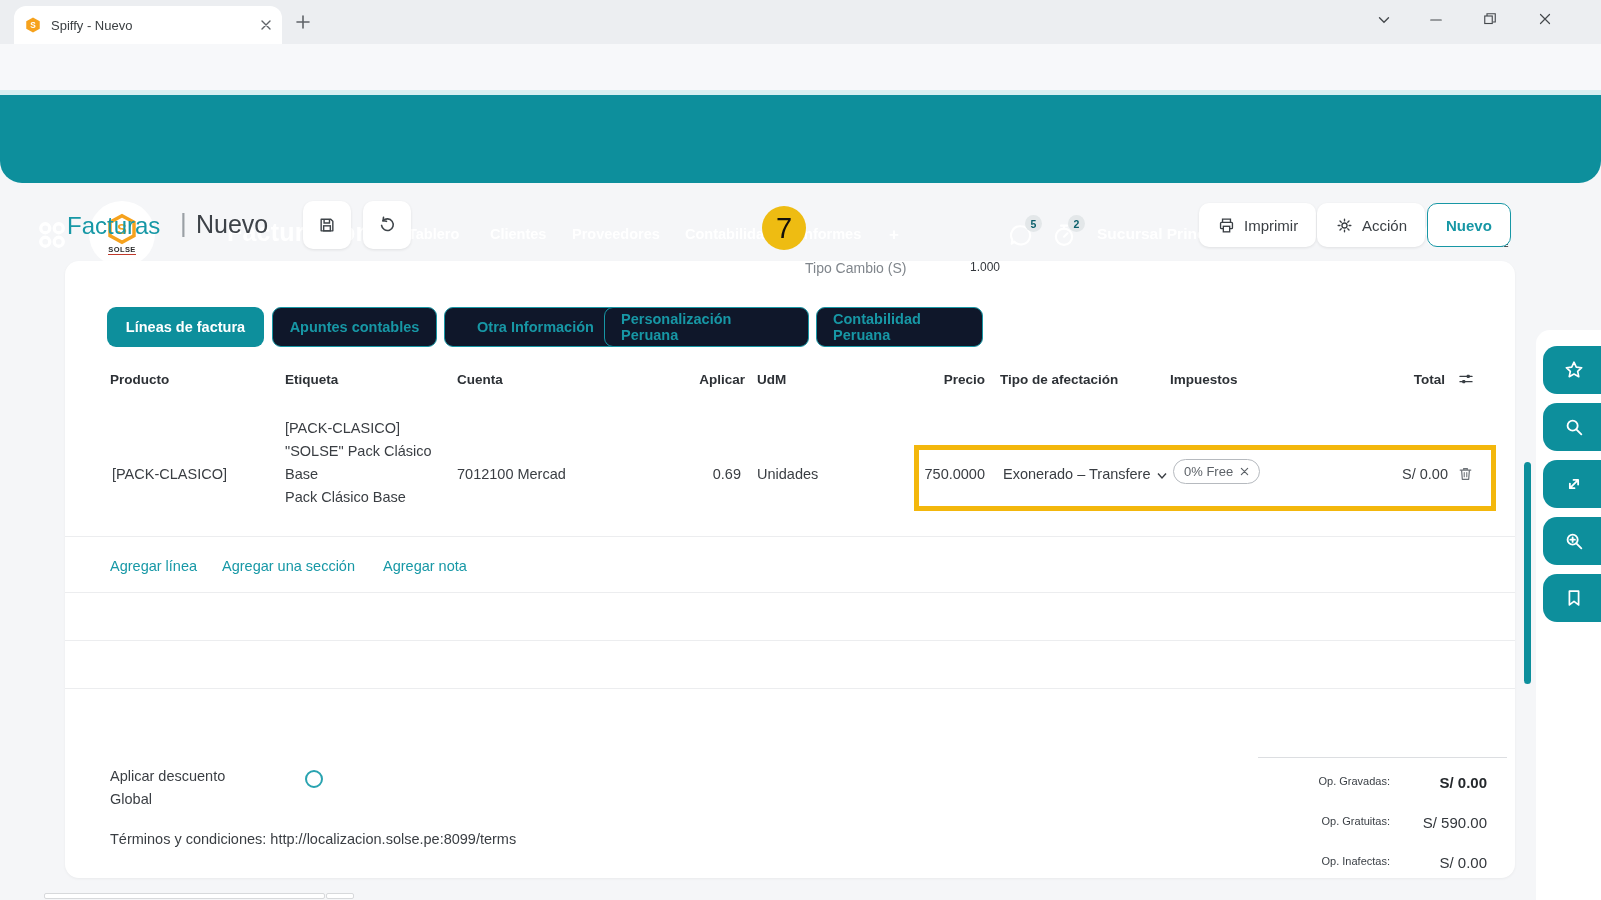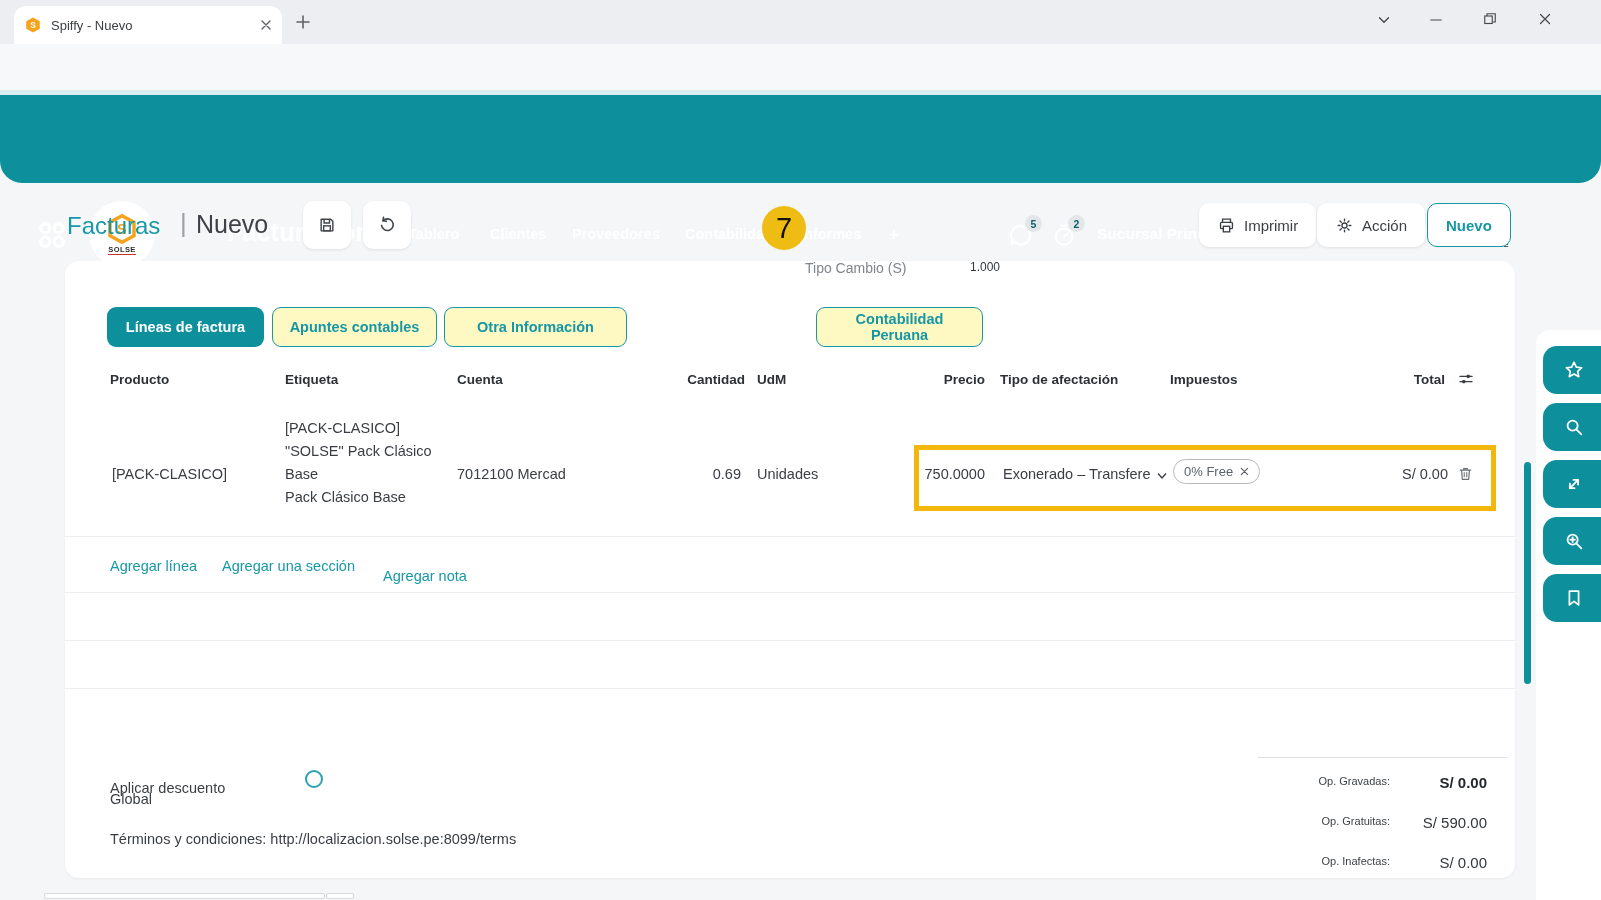--- a/index.html
+++ b/index.html
@@ -46,21 +46,21 @@
   .marker{left:762px;top:206px;width:44px;height:44px;border-radius:50%;background:#eebc12;
     display:flex;align-items:center;justify-content:center;font-size:29px;font-weight:500;color:#14100a;}
   
   .card{left:65px;top:261px;width:1450px;height:617px;background:#fff;border-radius:14px;
     box-shadow:0 1px 3px rgba(0,0,0,.05);overflow:hidden;}
   .exch-label{color:#80868c;font-size:14px;}
   .exch-value{color:#33373c;font-size:12px;}
   .ftab{height:40px;border-radius:9px;display:flex;align-items:center;justify-content:center;
     font-size:14.5px;font-weight:600;box-sizing:border-box;padding:0 16px;}
   .ftab.active{background:#0d8f9c;color:#fff;}
-  .ftab.idle{background:#fef9c3;color:#1797a5;border:1.5px solid #1797a5;text-align:center;}
+  .ftab.idle{background:#0f172a;color:#1797a5;border:1.5px solid #1797a5;}
   .th{color:#2d3136;font-size:13.5px;font-weight:700;white-space:nowrap;}
   .td{color:#3a3e43;font-size:14.5px;white-space:nowrap;}
   .ra{text-align:right;}
   .etline{color:#3a3e43;font-size:14.5px;line-height:23px;white-space:nowrap;}
   .tagpill{height:25px;border:1px solid #b6babf;border-radius:13px;display:flex;align-items:center;
     gap:7px;padding:0 10px;font-size:13px;color:#5d6268;background:#fff;box-sizing:border-box;}
   .hl{border:5px solid #f3b70c;box-sizing:border-box;}
   .addlink{color:#1798a6;font-size:14.5px;white-space:nowrap;}
   .hline{background:#ecedef;height:1px;}
   .totlabel{color:#3a3f45;font-size:11px;text-align:right;}
@@ -285,28 +285,31 @@
 
     <div class="abs ftab active" style="left:42px;top:46px;width:157px;">
         <span>Líneas de factura</span>
       </div>
     <div class="abs ftab idle" style="left:207px;top:46px;width:165px;">
         <span>Apuntes contables</span>
       </div>
     <div class="abs ftab idle" style="left:379px;top:46px;width:183px;">
         <span>Otra Información</span>
       </div>
+    <div class="abs ftab idle" style="left:539px;top:46px;width:205px;">
+        <span>Personalización Peruana</span>
+      </div>
     <div class="abs ftab idle" style="left:751px;top:46px;width:167px;">
         <span>Contabilidad Peruana</span>
       </div>
 
     <span class="abs th" style="left:45px;top:111px;">Producto</span>
     <span class="abs th" style="left:220px;top:111px;">Etiqueta</span>
     <span class="abs th" style="left:392px;top:111px;">Cuenta</span>
-    <span class="abs th ra" style="left:555px;top:111px;width:125px;">Cantidad</span>
+    <span class="abs th ra" style="left:555px;top:111px;width:125px;">Aplicar</span>
     <span class="abs th" style="left:692px;top:111px;">UdM</span>
     <span class="abs th ra" style="left:825px;top:111px;width:95px;">Precio</span>
     <span class="abs th" style="left:935px;top:111px;">Tipo de afectación</span>
     <span class="abs th" style="left:1105px;top:111px;">Impuestos</span>
     <span class="abs th ra" style="left:1290px;top:111px;width:90px;">Total</span>
     <svg class="abs" style="left:1392px;top:109px;" width="18" height="18" viewBox="0 0 24 24">
         <path d="M4 8.5 h16 M4 15.5 h16" stroke="#3a3f44" stroke-width="1.8" stroke-linecap="round"></path>
         <rect x="13" y="6.3" width="4" height="4.4" rx="1" fill="#3a3f44"></rect>
         <rect x="7" y="13.3" width="4" height="4.4" rx="1" fill="#3a3f44"></rect>
       </svg>
@@ -339,23 +342,23 @@
         <path d="M10.2 10 v6 M13.8 10 v6" stroke="#6c7176" stroke-width="1.5" stroke-linecap="round"></path>
       </svg>
 
     <div class="abs hline" style="left:0px;top:275px;width:1450px;"></div>
     <div class="abs hline" style="left:0px;top:331px;width:1450px;"></div>
     <div class="abs hline" style="left:0px;top:379px;width:1450px;"></div>
     <div class="abs hline" style="left:0px;top:427px;width:1450px;"></div>
 
     <span class="abs addlink" style="left:45px;top:297px;">Agregar línea</span>
     <span class="abs addlink" style="left:157px;top:297px;">Agregar una sección</span>
-    <span class="abs addlink" style="left:318px;top:307px;text-align:center;">Agregar nota</span>
-
-    <span class="abs td" style="left:45px;top:507px;margin-top:12px;">Aplicar descuento</span>
+    <span class="abs addlink" style="left:318px;top:297px;text-align:center;">Agregar nota</span>
+
+    <span class="abs td" style="left:45px;top:507px;">Aplicar descuento</span>
     <span class="abs td" style="left:45px;top:530px;">Global</span>
     <div class="abs radio" style="left:240px;top:509px;"></div>
     <span class="abs terms" style="left:45px;top:570px;">Términos y condiciones: http://localizacion.solse.pe:8099/terms</span>
 
     <div class="abs" style="left:1193px;top:496px;width:249px;height:1px;background:#dcdee1;"></div>
     <span class="abs totlabel" style="left:1125px;top:514px;width:200px;">Op. Gravadas:</span>
     <span class="abs totvalue b" style="left:1332px;top:513px;width:90px;">S/ 0.00</span>
     <span class="abs totlabel" style="left:1125px;top:554px;width:200px;">Op. Gratuitas:</span>
     <span class="abs totvalue" style="left:1332px;top:553px;width:90px;">S/ 590.00</span>
     <span class="abs totlabel" style="left:1125px;top:594px;width:200px;">Op. Inafectas:</span>

